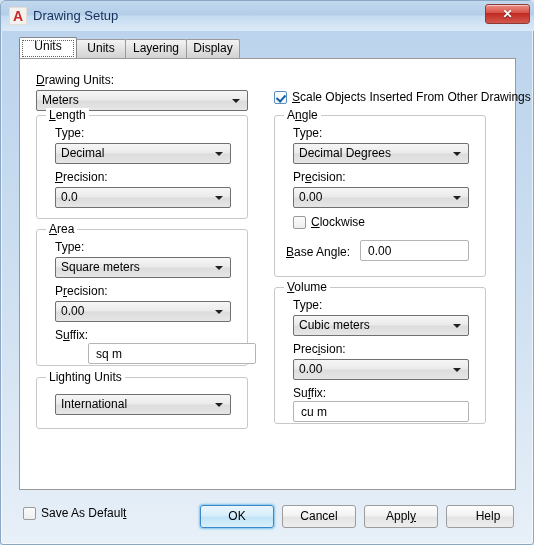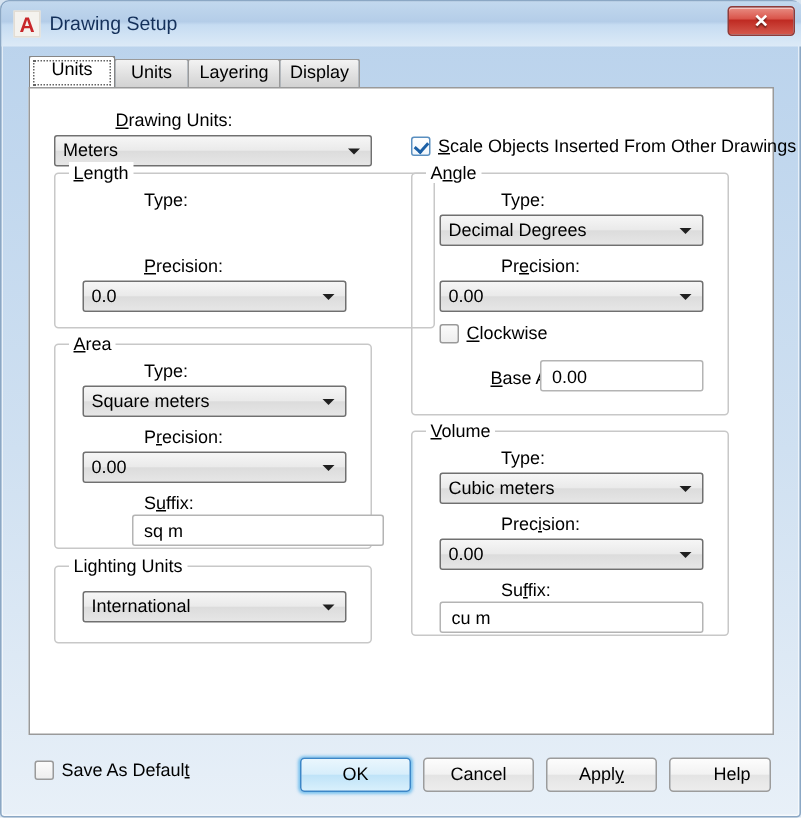--- a/index.html
+++ b/index.html
@@ -128,21 +128,20 @@
     border: 1px solid #9a9a9a;
   }
 
   
   .lab {
     position: absolute;
     font-size: 12px;
     line-height: 14px;
     white-space: nowrap;
     color: #000;
-    margin-left: 41px;
   }
   .u { text-decoration: underline; }
 
   
   .group {
     position: absolute;
     box-sizing: border-box;
     border: 1px solid #c8c8c8;
     border-radius: 3px;
     background: transparent;
@@ -292,23 +291,27 @@
     <div class="combo" style="left:16px; top:31px; width:212px;">
       <span class="ctext">Meters</span>
       <span class="arrow"></span>
     </div>
 
     <div class="cbox checked" style="left:254px; top:31px;">
       <span class="box"></span>
       <span class="ctxt"><span class="u">S</span>cale Objects Inserted From Other Drawings</span>
     </div>
 
-    <div class="group" style="left:16px; top:56px; width:254px; height:104px;padding-left:12px;">
+    <div class="group" style="left:16px; top:56px; width:212px; height:104px;padding-left:12px;">
       <span class="gtitle"><span class="u">L</span>ength</span>
       <div class="lab" style="left:18px; top:10px;">Type:</div>
+      <div class="combo" style="left:18px; top:27px; width:176px;">
+        <span class="ctext">Decimal</span>
+        <span class="arrow"></span>
+      </div>
       <div class="lab" style="left:18px; top:54px;"><span class="u">P</span>recision:</div>
       <div class="combo" style="left:18px; top:71px; width:176px;">
         <span class="ctext">0.0</span>
         <span class="arrow"></span>
       </div>
     </div>
 
     <div class="group" style="left:16px; top:170px; width:212px; height:137px;padding-left:33px;">
       <span class="gtitle"><span class="u">A</span>rea</span>
       <div class="lab" style="left:18px; top:10px;">Type:</div>

